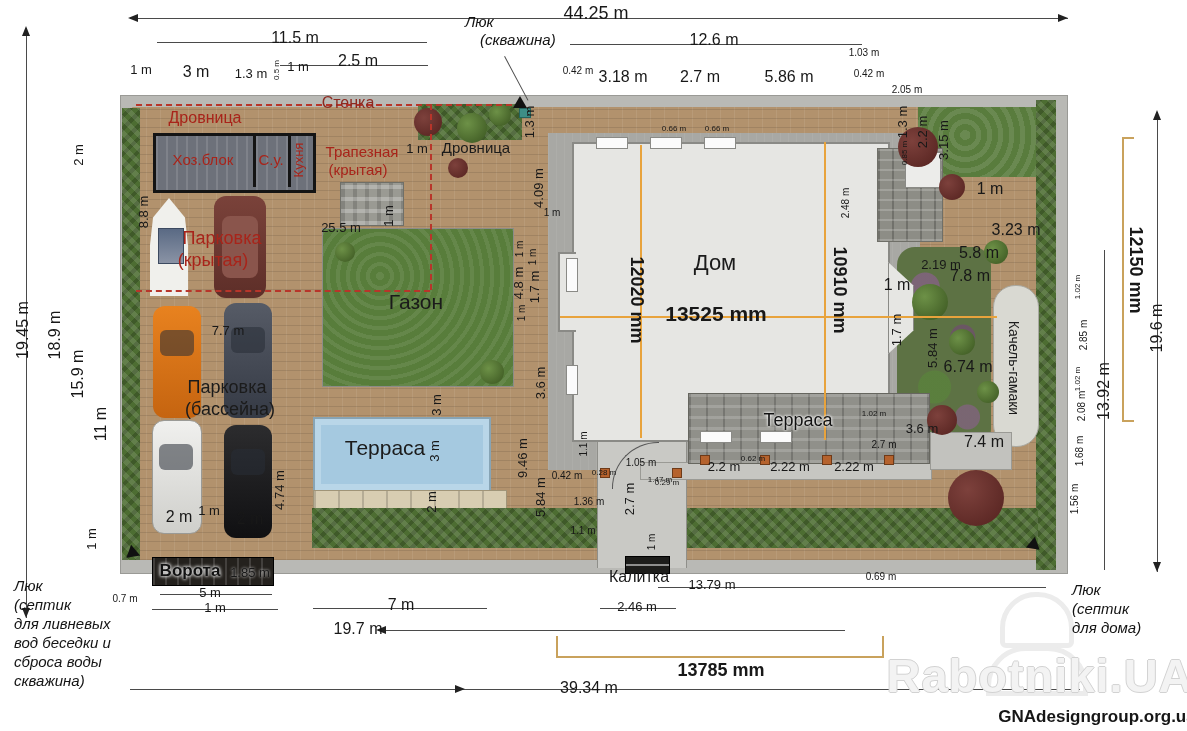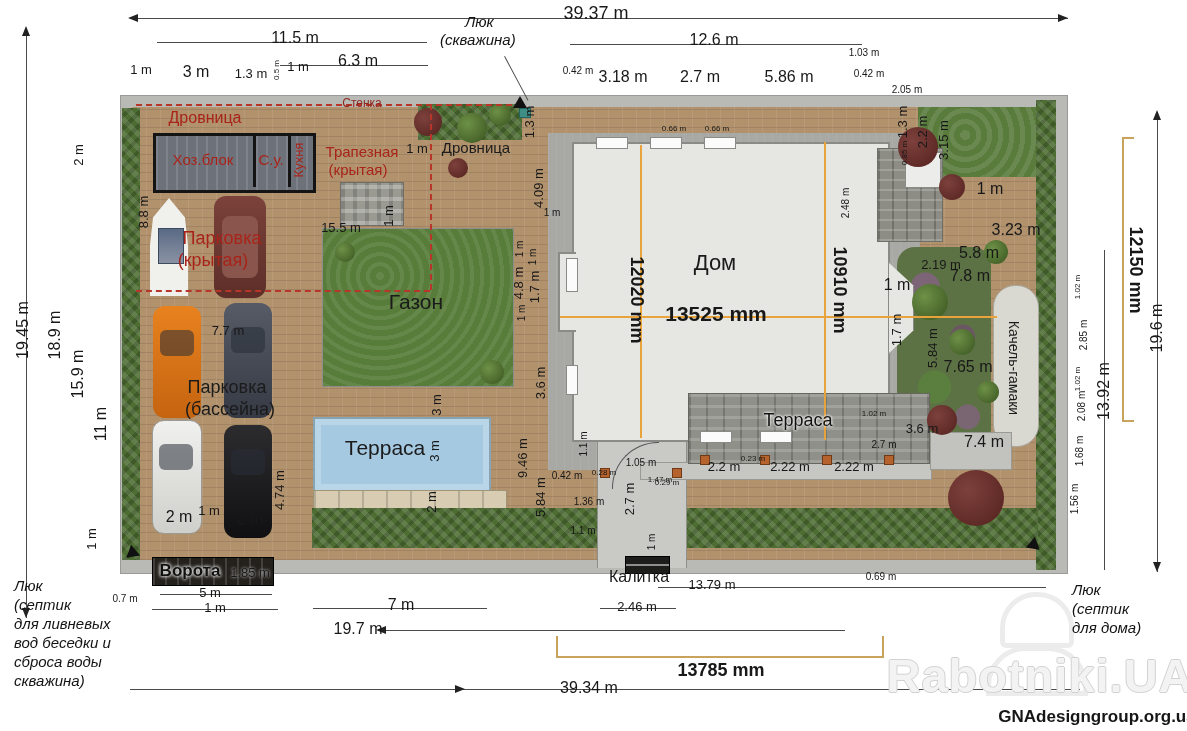--- a/index.html
+++ b/index.html
@@ -240,48 +240,48 @@
   <div class="line" style="left:152px;top:609px;width:126px;height:1px"></div>
   <div class="leader" style="left:505px;top:56px;width:50px;transform:rotate(62deg)"></div>
 
   <i class="lbl red" style="left:205px;top:118px;font-size:16px">Дровница</i>
   <i class="lbl red" style="left:203px;top:160px;font-size:15px">Хоз.блок</i>
   <i class="lbl red" style="left:271px;top:160px;font-size:15px">С.у.</i>
   <i class="lbl red vert" style="left:299px;top:160px;font-size:13px">Кухня</i>
   <i class="lbl red" style="left:362px;top:152px;font-size:15px">Трапезная</i>
   <i class="lbl red" style="left:358px;top:170px;font-size:15px">(крытая)</i>
   <i class="lbl" style="left:476px;top:148px;font-size:15px">Дровница</i>
-  <i class="lbl" style="left:362px;top:103px;font-size:12px;color:#8d2a20">Стенка</i>
+  <i class="lbl" style="left:348px;top:103px;font-size:16px;color:#8d2a20">Стенка</i>
   <i class="lbl red" style="left:222px;top:238px;font-size:18px">Парковка</i>
   <i class="lbl red" style="left:213px;top:260px;font-size:18px">(крытая)</i>
   <i class="lbl" style="left:227px;top:387px;font-size:18px">Парковка</i>
   <i class="lbl" style="left:230px;top:409px;font-size:18px">(бассейна)</i>
   <i class="lbl" style="left:416px;top:302px;font-size:21px">Газон</i>
   <i class="lbl" style="left:385px;top:448px;font-size:21px">Терраса</i>
   <i class="lbl" style="left:715px;top:263px;font-size:22px">Дом</i>
   <i class="lbl" style="left:798px;top:420px;font-size:18px;color:#111;text-shadow:0 0 3px #fff,0 0 3px #fff">Терраса</i>
   <i class="lbl" style="left:190px;top:571px;font-size:17px;font-weight:700;color:#111;text-shadow:0 0 3px #fff,0 0 4px #fff;z-index:41">Ворота</i>
   <i class="lbl" style="left:639px;top:577px;font-size:16px">Калитка</i>
   <i class="lbl vertr" style="left:1014px;top:368px;font-size:14px">Качель-гамаки</i>
 
   <i class="ann" style="left:465px;top:14px">Люк</i>
-  <i class="ann" style="left:440px;top:32px">(скважина)</i>
+  <i class="ann" style="left:480px;top:32px">(скважина)</i>
   <i class="ann" style="left:14px;top:578px">Люк</i>
   <i class="ann" style="left:14px;top:597px">(септик</i>
   <i class="ann" style="left:14px;top:616px">для ливневых</i>
   <i class="ann" style="left:14px;top:635px">вод беседки и</i>
   <i class="ann" style="left:14px;top:654px">сброса воды</i>
   <i class="ann" style="left:14px;top:673px">скважина)</i>
   <i class="ann" style="left:1072px;top:582px">Люк</i>
   <i class="ann" style="left:1072px;top:601px">(септик</i>
   <i class="ann" style="left:1072px;top:620px">для дома)</i>
 
-  <i class="dim s18" style="left:596px;top:13px">39.37 m</i>
+  <i class="dim s18" style="left:596px;top:13px">44.25 m</i>
   <i class="dim s16" style="left:295px;top:38px">11.5 m</i>
-  <i class="dim s16" style="left:358px;top:61px">6.3 m</i>
+  <i class="dim s16" style="left:358px;top:61px">2.5 m</i>
   <i class="dim" style="left:141px;top:69px">1 m</i>
   <i class="dim s16" style="left:196px;top:72px">3 m</i>
   <i class="dim" style="left:251px;top:73px">1.3 m</i>
   <i class="dim s8 dv" style="left:277px;top:70px">0.5 m</i>
   <i class="dim" style="left:298px;top:66px">1 m</i>
   <i class="dim s16" style="left:714px;top:40px">12.6 m</i>
   <i class="dim s10" style="left:578px;top:71px">0.42 m</i>
   <i class="dim s16" style="left:623px;top:77px">3.18 m</i>
   <i class="dim s16" style="left:700px;top:77px">2.7 m</i>
   <i class="dim s16" style="left:789px;top:77px">5.86 m</i>
@@ -296,21 +296,21 @@
   <i class="dim s8" style="left:674px;top:129px">0.66 m</i>
   <i class="dim s8" style="left:717px;top:129px">0.66 m</i>
   <i class="dim dv s16" style="left:23px;top:330px">19.45 m</i>
   <i class="dim dv s16" style="left:55px;top:335px">18.9 m</i>
   <i class="dim dv s16" style="left:78px;top:374px">15.9 m</i>
   <i class="dim dv s16" style="left:101px;top:424px">11 m</i>
   <i class="dim dv" style="left:78px;top:155px">2 m</i>
   <i class="dim dv" style="left:143px;top:212px">8.8 m</i>
   <i class="dim dv" style="left:91px;top:539px">1 m</i>
   <i class="dim s10" style="left:125px;top:599px">0.7 m</i>
-  <i class="dim" style="left:341px;top:227px">15.5 m</i>
+  <i class="dim" style="left:341px;top:227px">25.5 m</i>
   <i class="dim dv" style="left:388px;top:216px">1 m</i>
   <i class="dim" style="left:228px;top:330px">7.7 m</i>
   <i class="dim dv" style="left:538px;top:188px">4.09 m</i>
   <i class="dim s10" style="left:552px;top:213px">1 m</i>
   <i class="dim dv s10" style="left:520px;top:249px">1 m</i>
   <i class="dim dv s10" style="left:533px;top:257px">1 m</i>
   <i class="dim dv" style="left:518px;top:283px">4.8 m</i>
   <i class="dim dv" style="left:534px;top:287px">1.7 m</i>
   <i class="dim dv s10" style="left:522px;top:313px">1 m</i>
   <i class="dim dv" style="left:540px;top:383px">3.6 m</i>
@@ -335,39 +335,39 @@
   <i class="dim s16" style="left:358px;top:629px">19.7 m</i>
   <i class="dim" style="left:637px;top:606px">2.46 m</i>
   <i class="dim" style="left:712px;top:584px">13.79 m</i>
   <i class="dim s10" style="left:881px;top:577px">0.69 m</i>
   <i class="dim bold s18" style="left:721px;top:670px">13785 mm</i>
   <i class="dim s16" style="left:589px;top:688px">39.34 m</i>
   <i class="dim s10" style="left:641px;top:463px">1.05 m</i>
   <i class="dim dv" style="left:629px;top:499px">2.7 m</i>
   <i class="dim dv s10" style="left:652px;top:542px">1 m</i>
   <i class="dim" style="left:724px;top:466px">2.2 m</i>
-  <i class="dim s8" style="left:753px;top:459px">0.23 m</i>
+  <i class="dim s8" style="left:753px;top:459px">0.62 m</i>
   <i class="dim" style="left:790px;top:466px">2.22 m</i>
   <i class="dim" style="left:854px;top:466px">2.22 m</i>
   <i class="dim s8" style="left:660px;top:480px">1.47 m</i>
   <i class="dim s8" style="left:667px;top:483px">0.29 m</i>
   <i class="dim s10" style="left:884px;top:445px">2.7 m</i>
   <i class="dim s8" style="left:874px;top:414px">1.02 m</i>
   <i class="dim" style="left:922px;top:428px">3.6 m</i>
   <i class="dim s16" style="left:984px;top:442px">7.4 m</i>
   <i class="dim dv s10" style="left:846px;top:203px">2.48 m</i>
   <i class="dim s16" style="left:990px;top:189px">1 m</i>
   <i class="dim s16" style="left:1016px;top:230px">3.23 m</i>
   <i class="dim s16" style="left:979px;top:253px">5.8 m</i>
   <i class="dim" style="left:941px;top:264px">2.19 m</i>
   <i class="dim s16" style="left:970px;top:276px">7.8 m</i>
   <i class="dim s16" style="left:897px;top:285px">1 m</i>
   <i class="dim dv" style="left:896px;top:330px">1.7 m</i>
   <i class="dim dv" style="left:932px;top:348px">5.84 m</i>
-  <i class="dim s16" style="left:968px;top:367px">7.65 m</i>
+  <i class="dim s16" style="left:968px;top:367px">6.74 m</i>
   <i class="dim s8 dv" style="left:1078px;top:287px">1.02 m</i>
   <i class="dim dv s10" style="left:1084px;top:335px">2.85 m</i>
   <i class="dim s8 dv" style="left:1078px;top:379px">1.02 m</i>
   <i class="dim dv s10" style="left:1082px;top:406px">2.08 m</i>
   <i class="dim dv s10" style="left:1080px;top:451px">1.68 m</i>
   <i class="dim dv s10" style="left:1075px;top:499px">1.56 m</i>
   <i class="dim dv s16" style="left:1104px;top:391px">13.92 m</i>
   <i class="dim dv s16" style="left:1157px;top:328px">19.6 m</i>
   <i class="dim dvr bold s18" style="left:1136px;top:270px">12150 mm</i>
   <i class="dim dvr bold s18" style="left:637px;top:300px">12020 mm</i>

